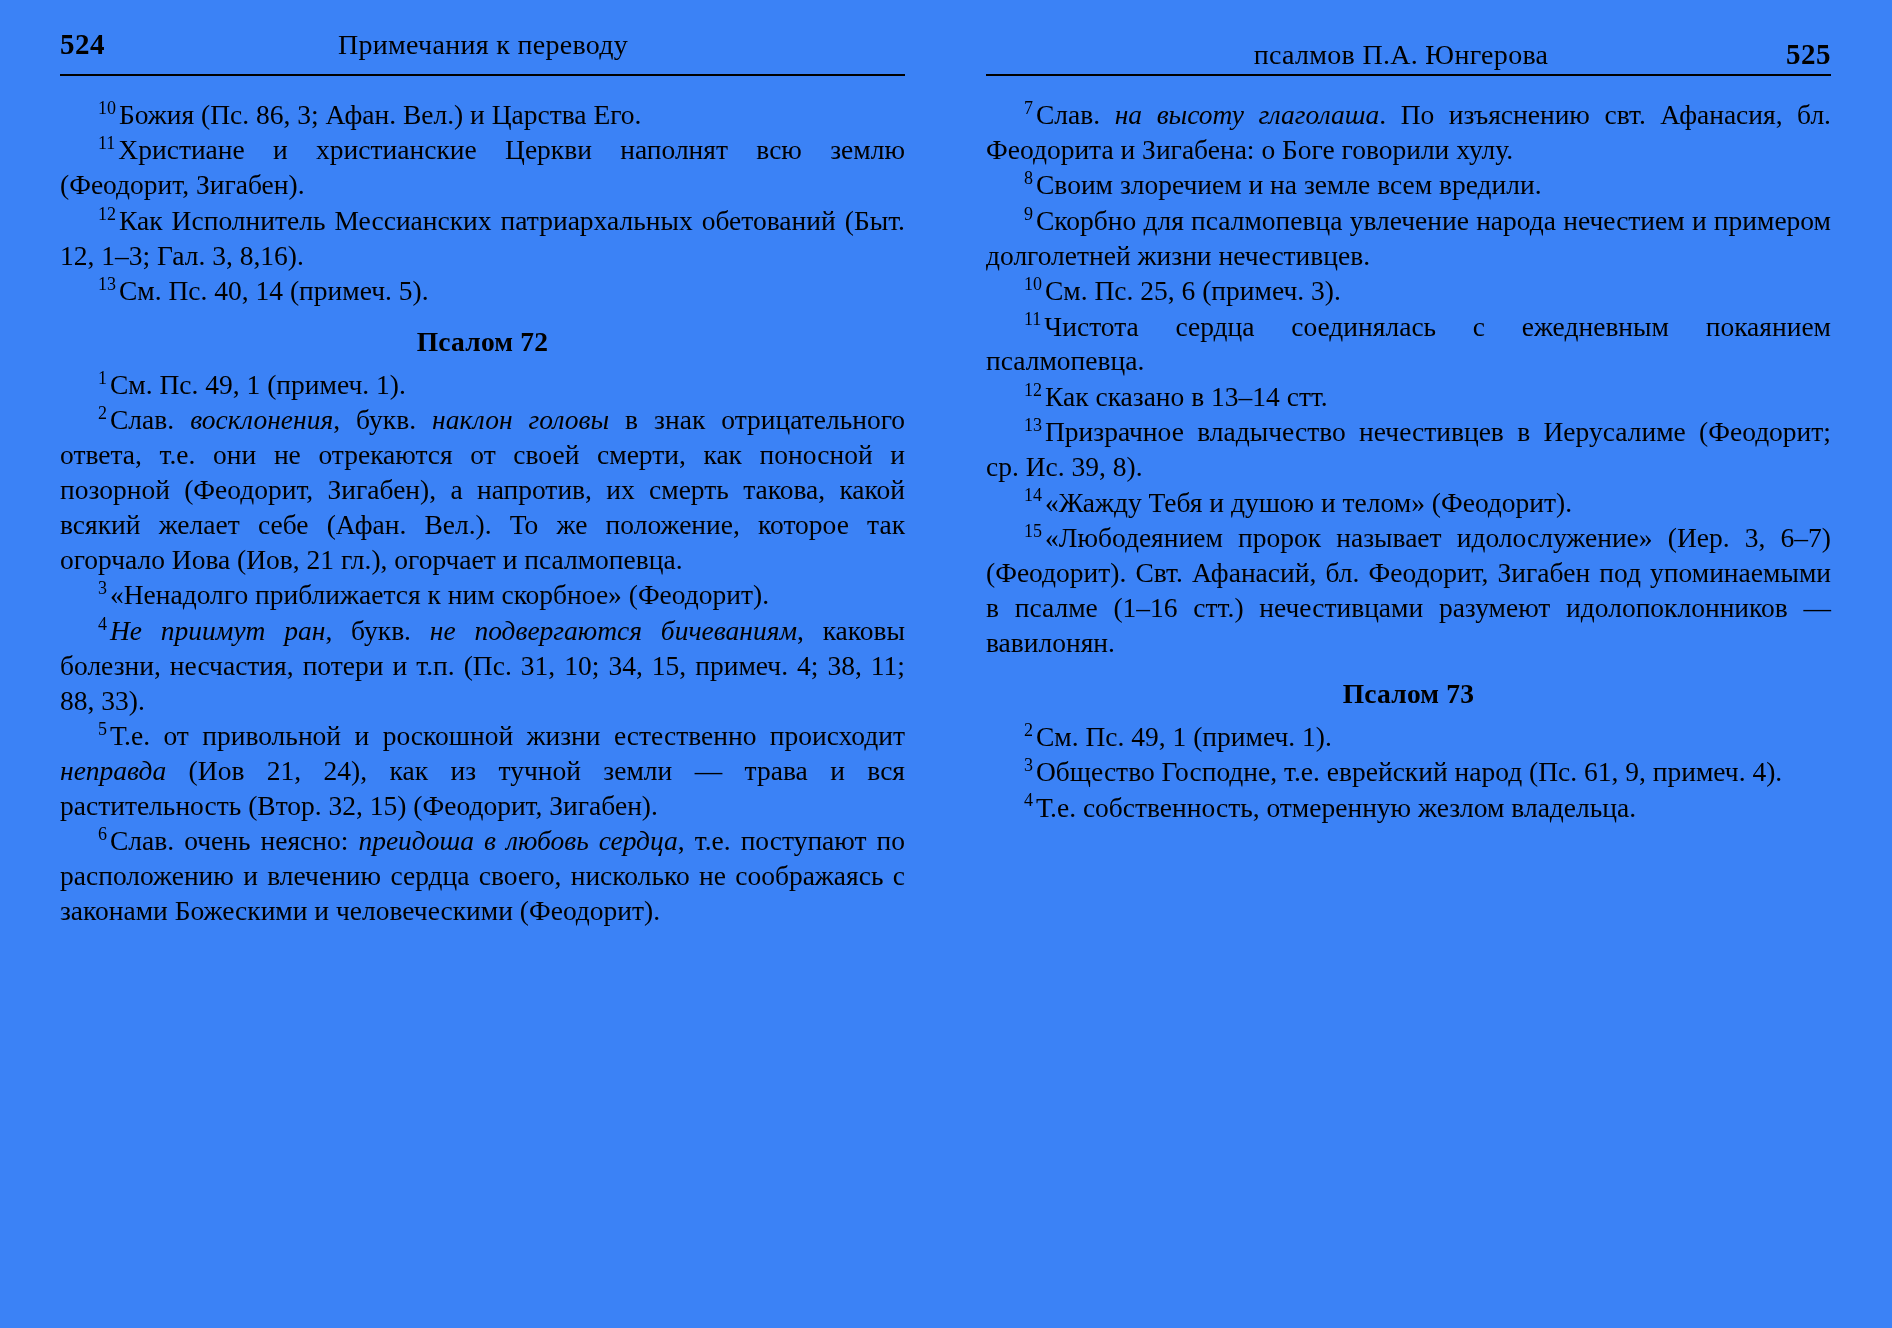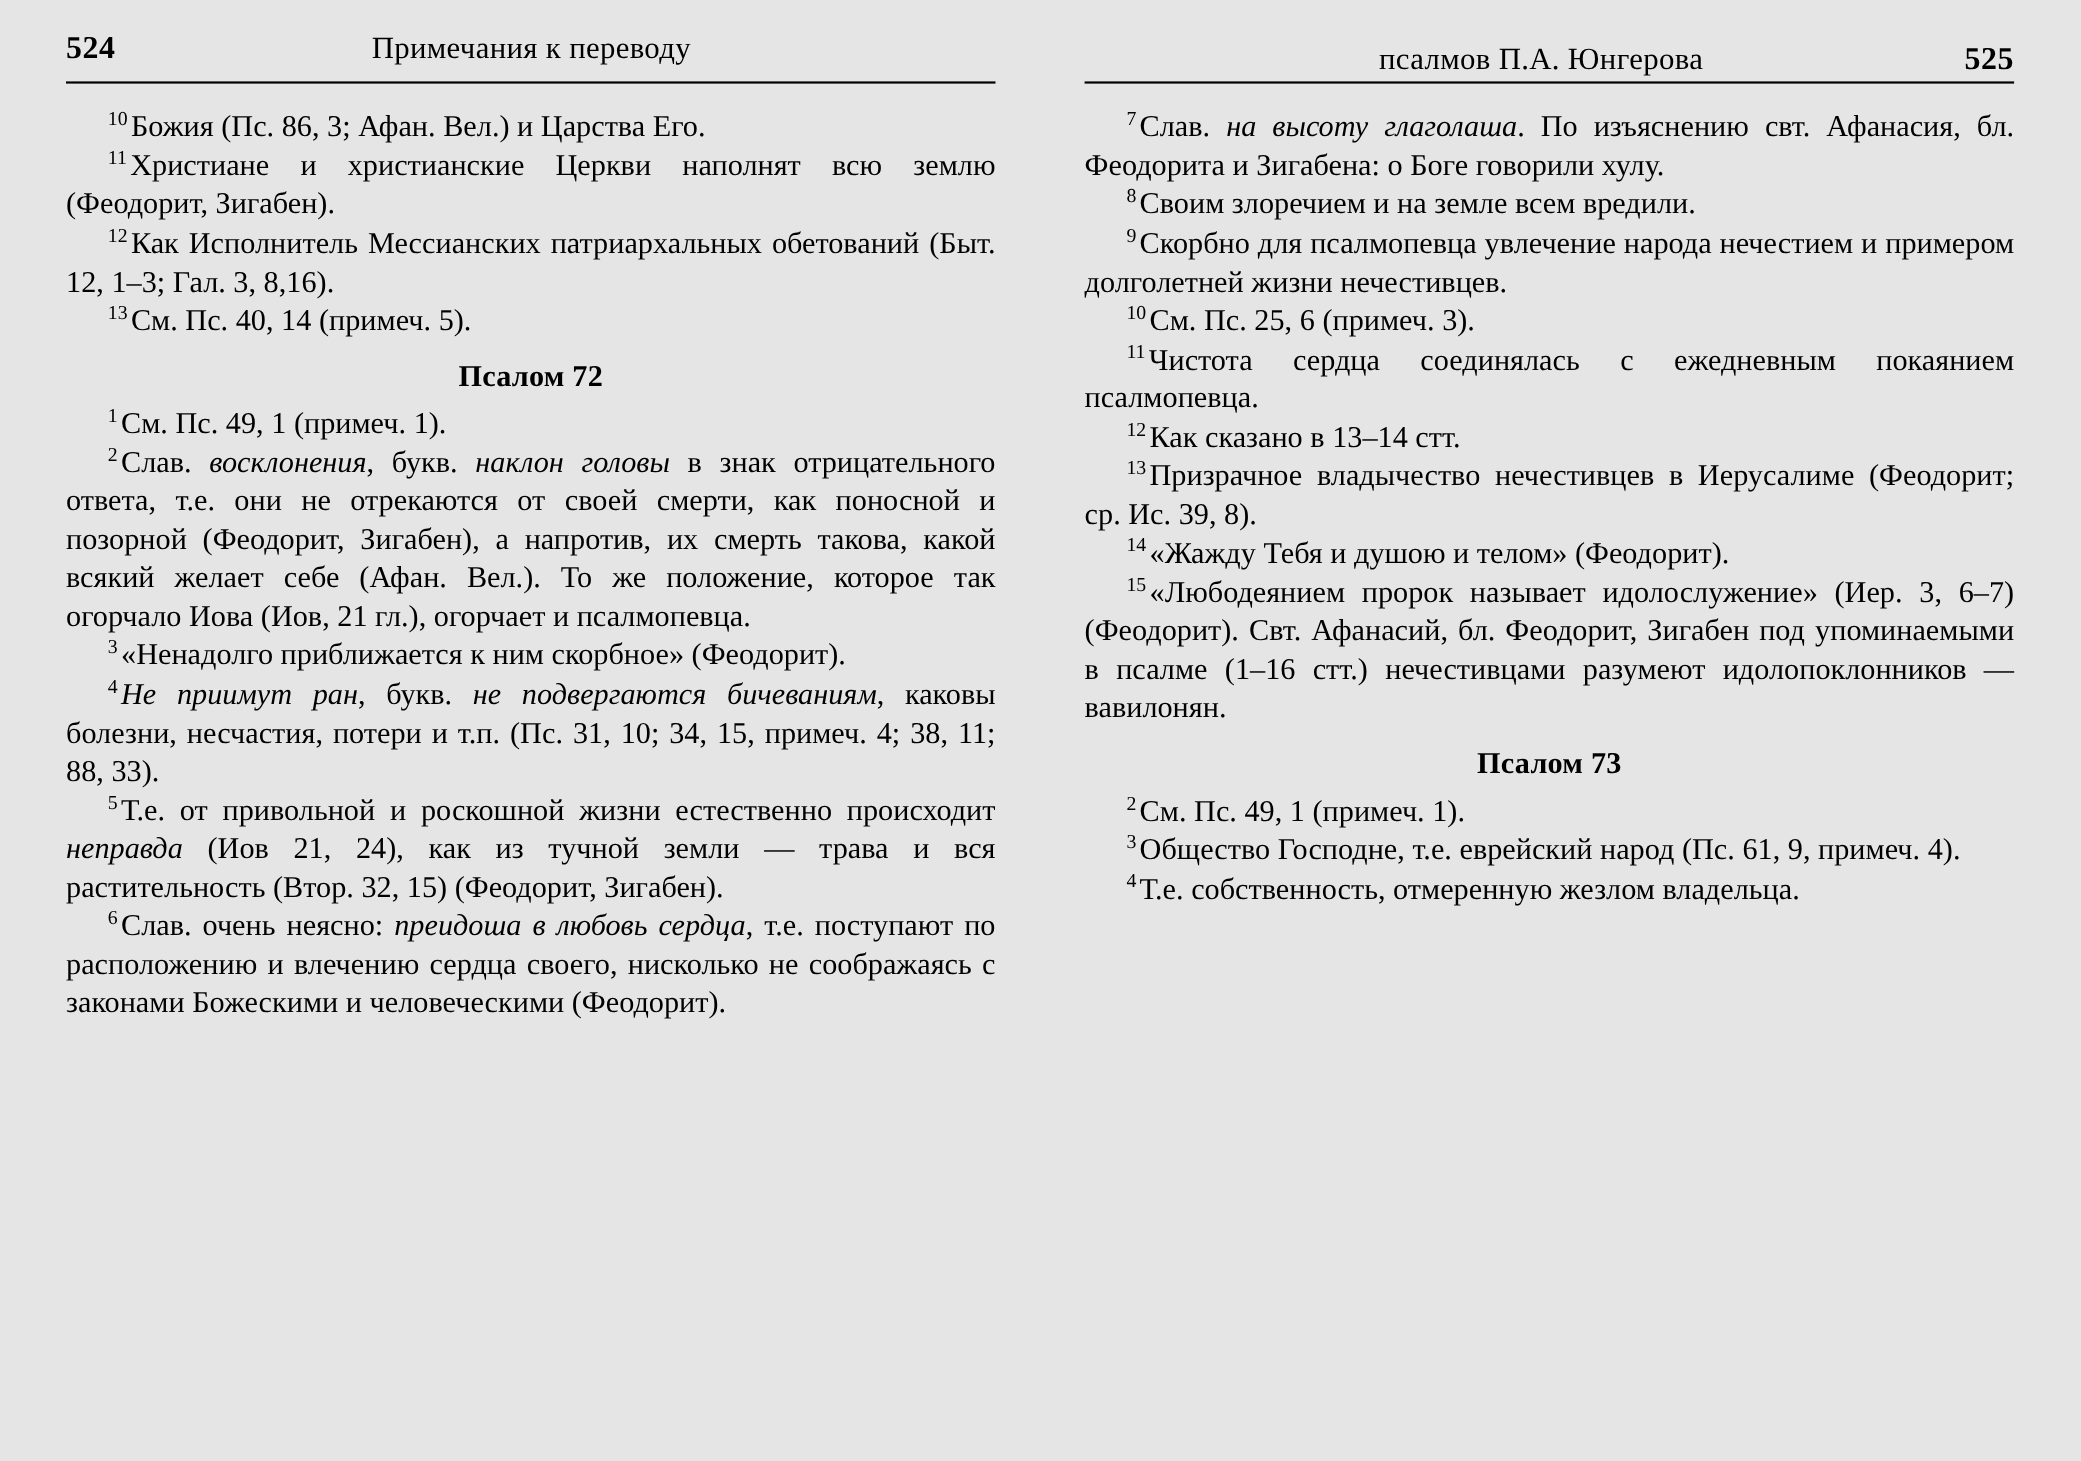--- a/index.html
+++ b/index.html
@@ -14,21 +14,21 @@
     color: #000000;
     position: relative;
     overflow: hidden;
   }
   .page {
     position: absolute;
     left: 0;
     top: 0;
     width: 1892px;
     height: 1328px;
-    background: #e5e5e5;
+    background: #3b82f6;
   }
   .spread {
     position: absolute;
     left: 60px;
     top: 28px;
     width: 1772px;
     height: 1262px;
     display: flex;
     flex-direction: row;
     gap: 0px;

